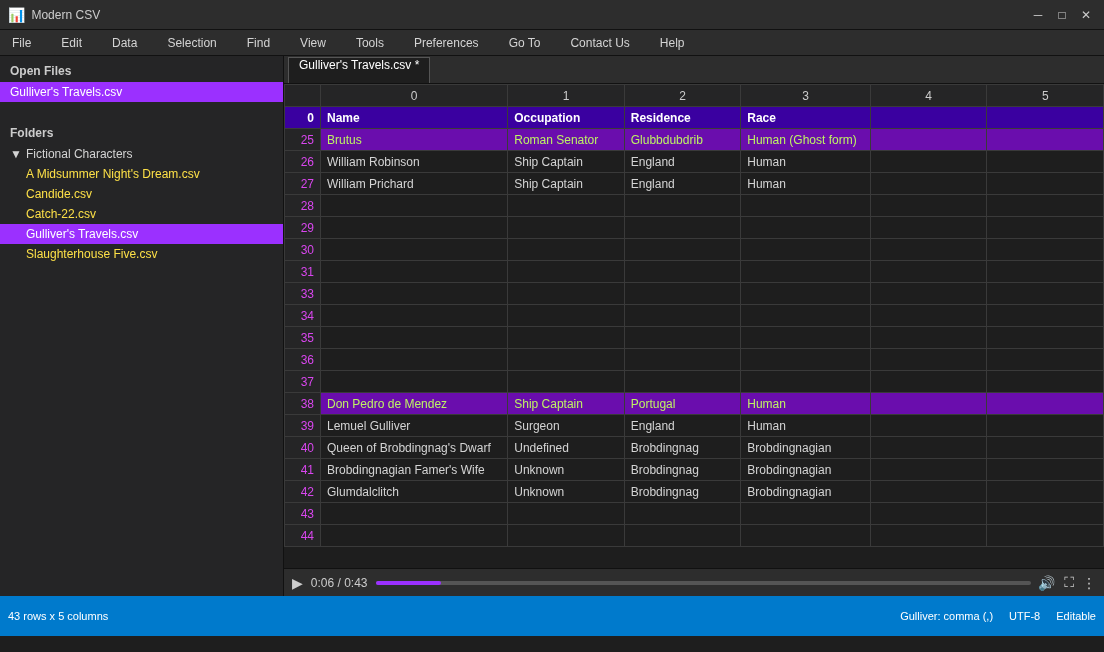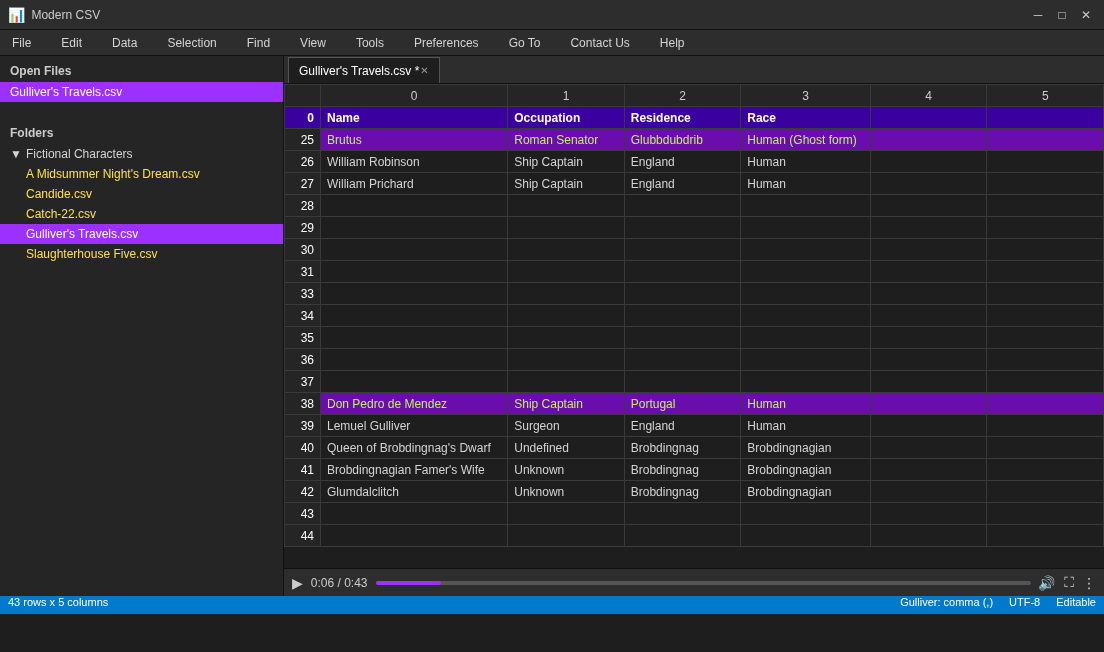--- a/index.html
+++ b/index.html
@@ -135,24 +135,25 @@
     }
     .tab {
       height: 26px;
       padding: 0 10px;
       background: #3c3c3c;
       border-top: 1px solid #555;
       border-right: 1px solid #555;
       border-left: 1px solid #555;
       display: flex;
       align-items: center;
-      gap: 1px;
-      cursor: pointer;
-      font-size: 12px;
-      color: #ccc;
+      gap: 22px;
+      cursor: pointer;
+      font-size: 12px;
+      color: #ccc;
+      flex-direction: column;
     }
     .tab.active {
       background: #1e1e1e;
       color: #fff;
     }
     .tab-close {
       font-size: 10px;
       color: #999;
       cursor: pointer;
     }
@@ -195,21 +196,21 @@
       z-index: 2;
       min-width: 110px;
     }
     .col-header.row-num-header {
       min-width: 36px;
       width: 36px;
     }
     
     .row-num {
       background: #252526;
-      color: #ffffff;
+      color: #d946ef;
       text-align: right;
       font-weight: normal;
       min-width: 36px;
       width: 36px;
       padding-right: 6px;
     }
     
     .data-cell { background: #1e1e1e; }
     
     .header-row td {
@@ -253,24 +254,24 @@
       background: #9b30ff;
       border-radius: 2px;
       width: 10%;
     }
     #volume-icon { color: #ccc; font-size: 14px; }
     #fullscreen-icon { color: #ccc; font-size: 14px; cursor: pointer; }
     #more-icon { color: #ccc; font-size: 14px; cursor: pointer; }
 
     
     #status-bar {
-      height: 18px;
+      height: 40px;
       background: #007acc;
       display: flex;
-      align-items: flex-start;
+      align-items: center;
       padding: 0 8px;
       justify-content: space-between;
     }
     #status-left { font-size: 11px; color: #fff; }
     #status-right { display: flex; gap: 16px; font-size: 11px; color: #fff; }
 
     
     ::-webkit-scrollbar { width: 8px; height: 8px; }
     ::-webkit-scrollbar-track { background: #1e1e1e; }
     ::-webkit-scrollbar-thumb { background: #555; border-radius: 4px; }

